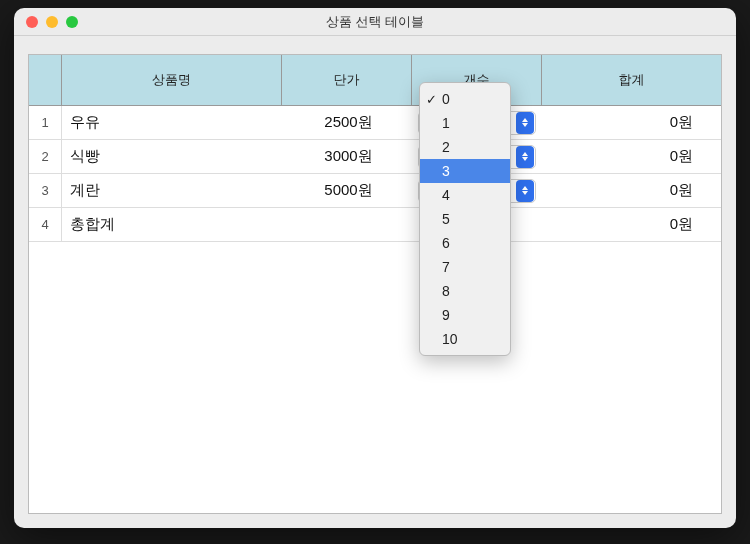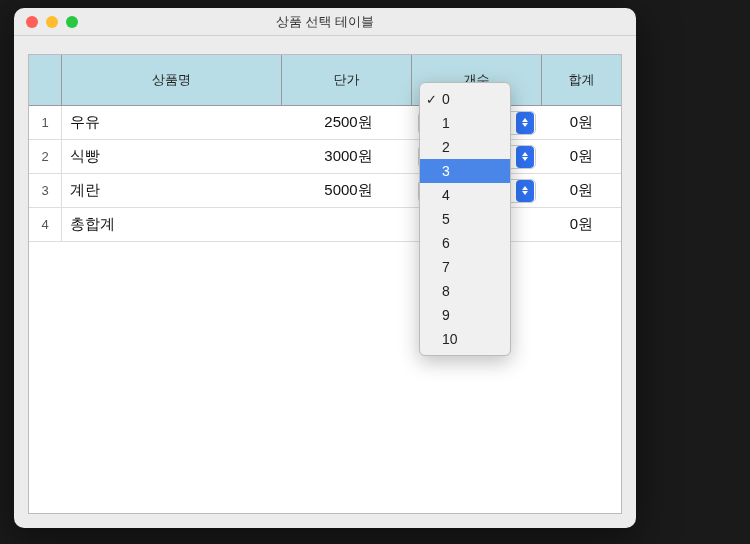--- a/index.html
+++ b/index.html
@@ -9,21 +9,21 @@
       background: #1a1a1a;
       font-family: -apple-system, BlinkMacSystemFont, "Helvetica Neue", sans-serif;
       font-size: 13px;
       overflow: hidden;
       position: relative;
     }
     .window {
       position: absolute;
       left: 14px;
       top: 8px;
-      width: 622px;
+      width: 722px;
       height: 520px;
       background: #ececec;
       border-radius: 10px;
       box-shadow: 0 10px 40px rgba(0,0,0,0.5);
       overflow: hidden;
     }
     .titlebar {
       height: 28px;
       display: flex;
       align-items: center;

